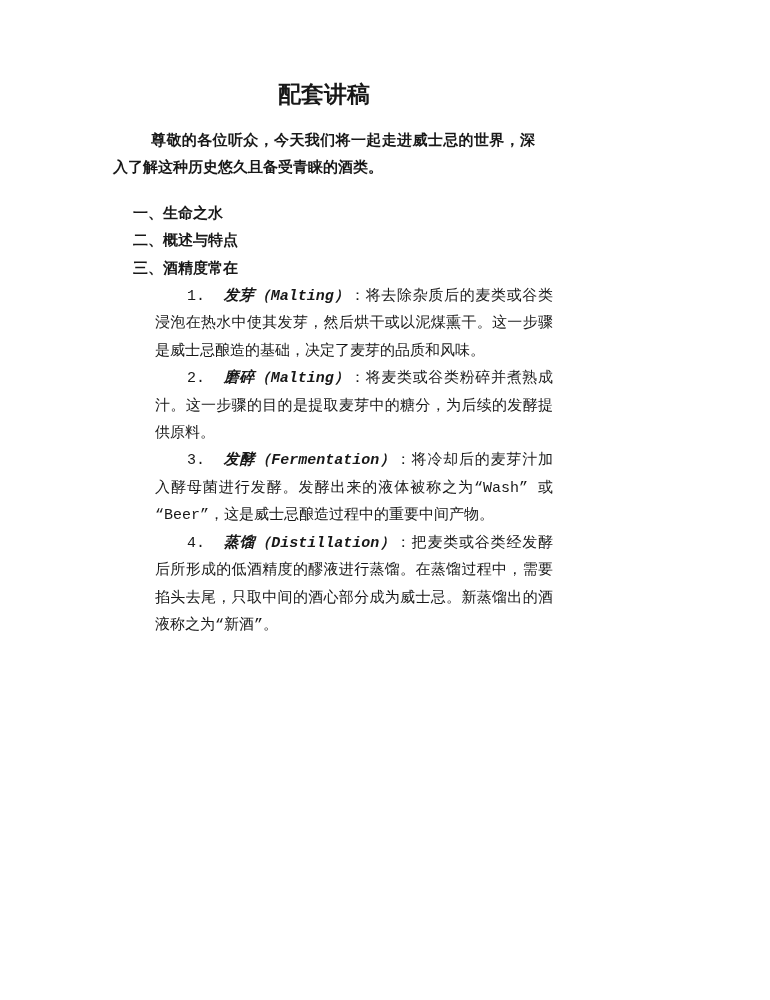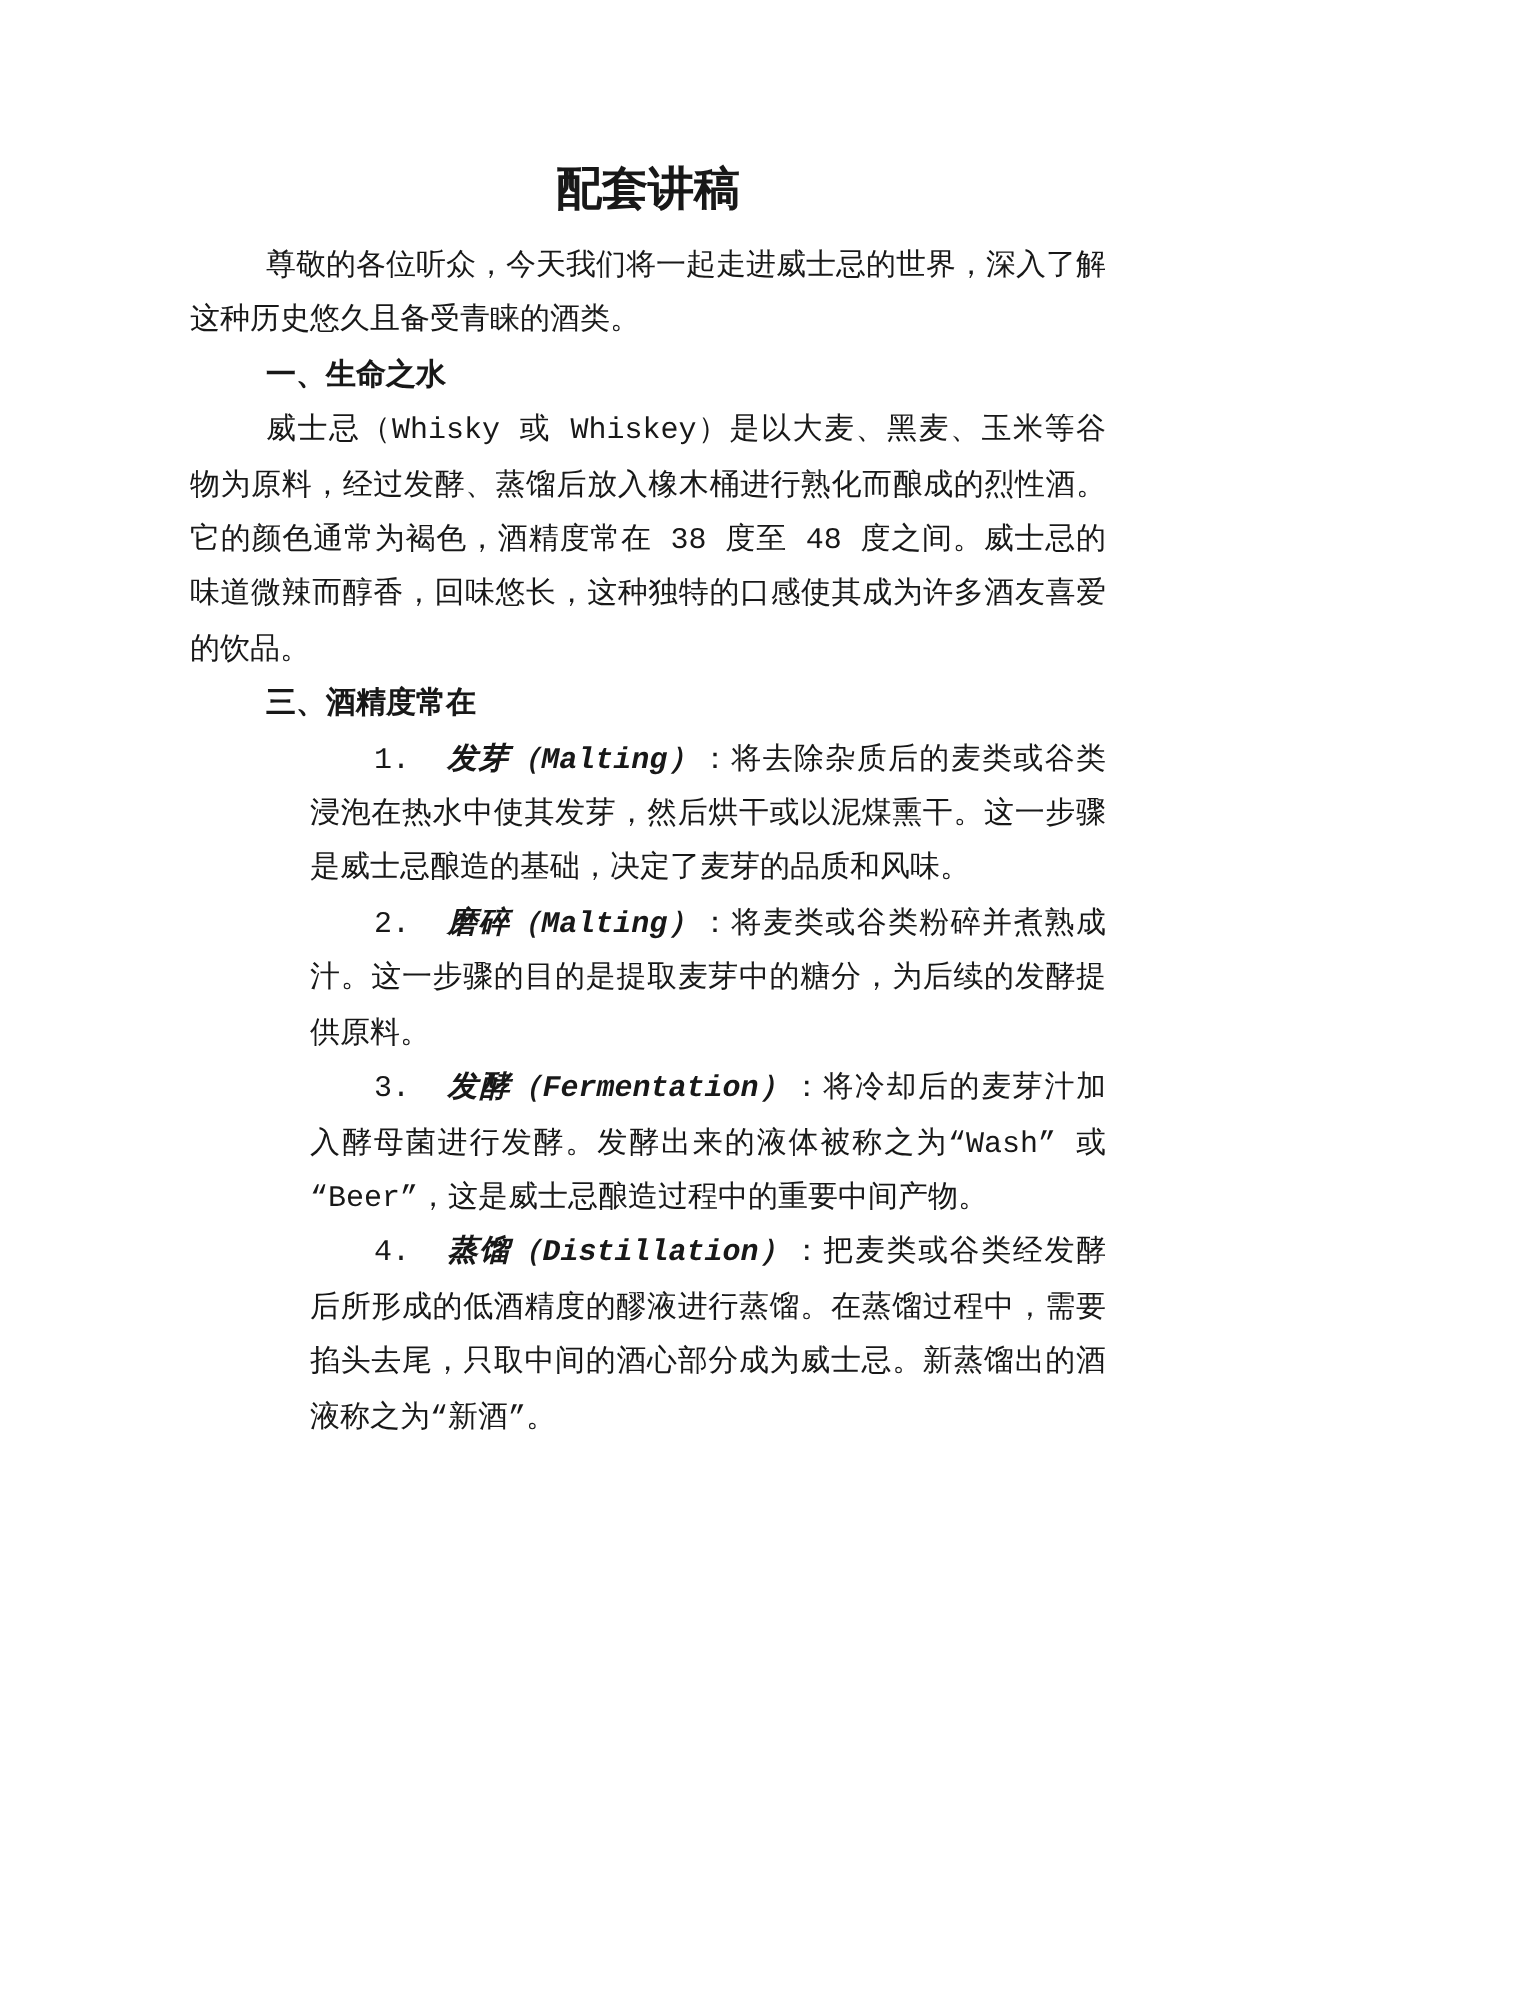--- a/index.html
+++ b/index.html
@@ -23,24 +23,25 @@
   }
   .title {
     font-size: 23px;
     font-weight: bold;
     text-align: center;
     line-height: 30px;
     margin: 0 0 10px 0;
     font-family: "Liberation Serif", "DejaVu Serif", serif;
   }
   .para {
-    margin: 0;
+    margin: 18px;
     text-indent: 38px;
     text-align: justify;
     text-justify: inter-ideograph;
+    font-weight: bold;
   }
   .heading {
     margin: 0;
     padding-left: 38px;
     font-weight: bold;
   }
   .li {
     margin: 0 0 0 60px;
     text-indent: 32px;
     text-align: justify;
@@ -57,20 +58,20 @@
   }
 </style>
 </head>
 <body>
 
 <div class="page">
   <h1 class="title">配套讲稿</h1>
   <p class="para">尊敬的各位听众，今天我们将一起走进威士忌的世界，深入了解这种历史悠久且备受青睐的酒类。</p>
   <div id="sections">
       <p class="heading">一、生命之水</p>
-      <p class="para">威士忌（Whisky 或 Whiskey）是以大麦、黑麦、玉米等谷物为原料，经过发酵、蒸馏后放入橡木桶进行熟化而酿成的烈性酒。它的颜色通常为褐色，酒精度常在 38 度至 48 度之间。威士忌的味道微辣而醇香，回味悠长，这种独特的口感使其成为许多酒友喜爱的饮品。</p>
+      <p class="heading">二、概述与特点</p>
       <p class="heading">三、酒精度常在</p>
       <p class="li"><span class="num">1.</span><span class="term">发芽（Malting）</span><span>：将去除杂质后的麦类或谷类浸泡在热水中使其发芽，然后烘干或以泥煤熏干。这一步骤是威士忌酿造的基础，决定了麦芽的品质和风味。</span></p>
       <p class="li"><span class="num">2.</span><span class="term">磨碎（Malting）</span><span>：将麦类或谷类粉碎并煮熟成汁。这一步骤的目的是提取麦芽中的糖分，为后续的发酵提供原料。</span></p>
       <p class="li"><span class="num">3.</span><span class="term">发酵（Fermentation）</span><span>：将冷却后的麦芽汁加入酵母菌进行发酵。发酵出来的液体被称之为“Wash” 或 “Beer”，这是威士忌酿造过程中的重要中间产物。</span></p>
       <p class="li"><span class="num">4.</span><span class="term">蒸馏（Distillation）</span><span>：把麦类或谷类经发酵后所形成的低酒精度的醪液进行蒸馏。在蒸馏过程中，需要掐头去尾，只取中间的酒心部分成为威士忌。新蒸馏出的酒液称之为“新酒”。</span></p>
     </div>
 </div>
 
 </body></html>

